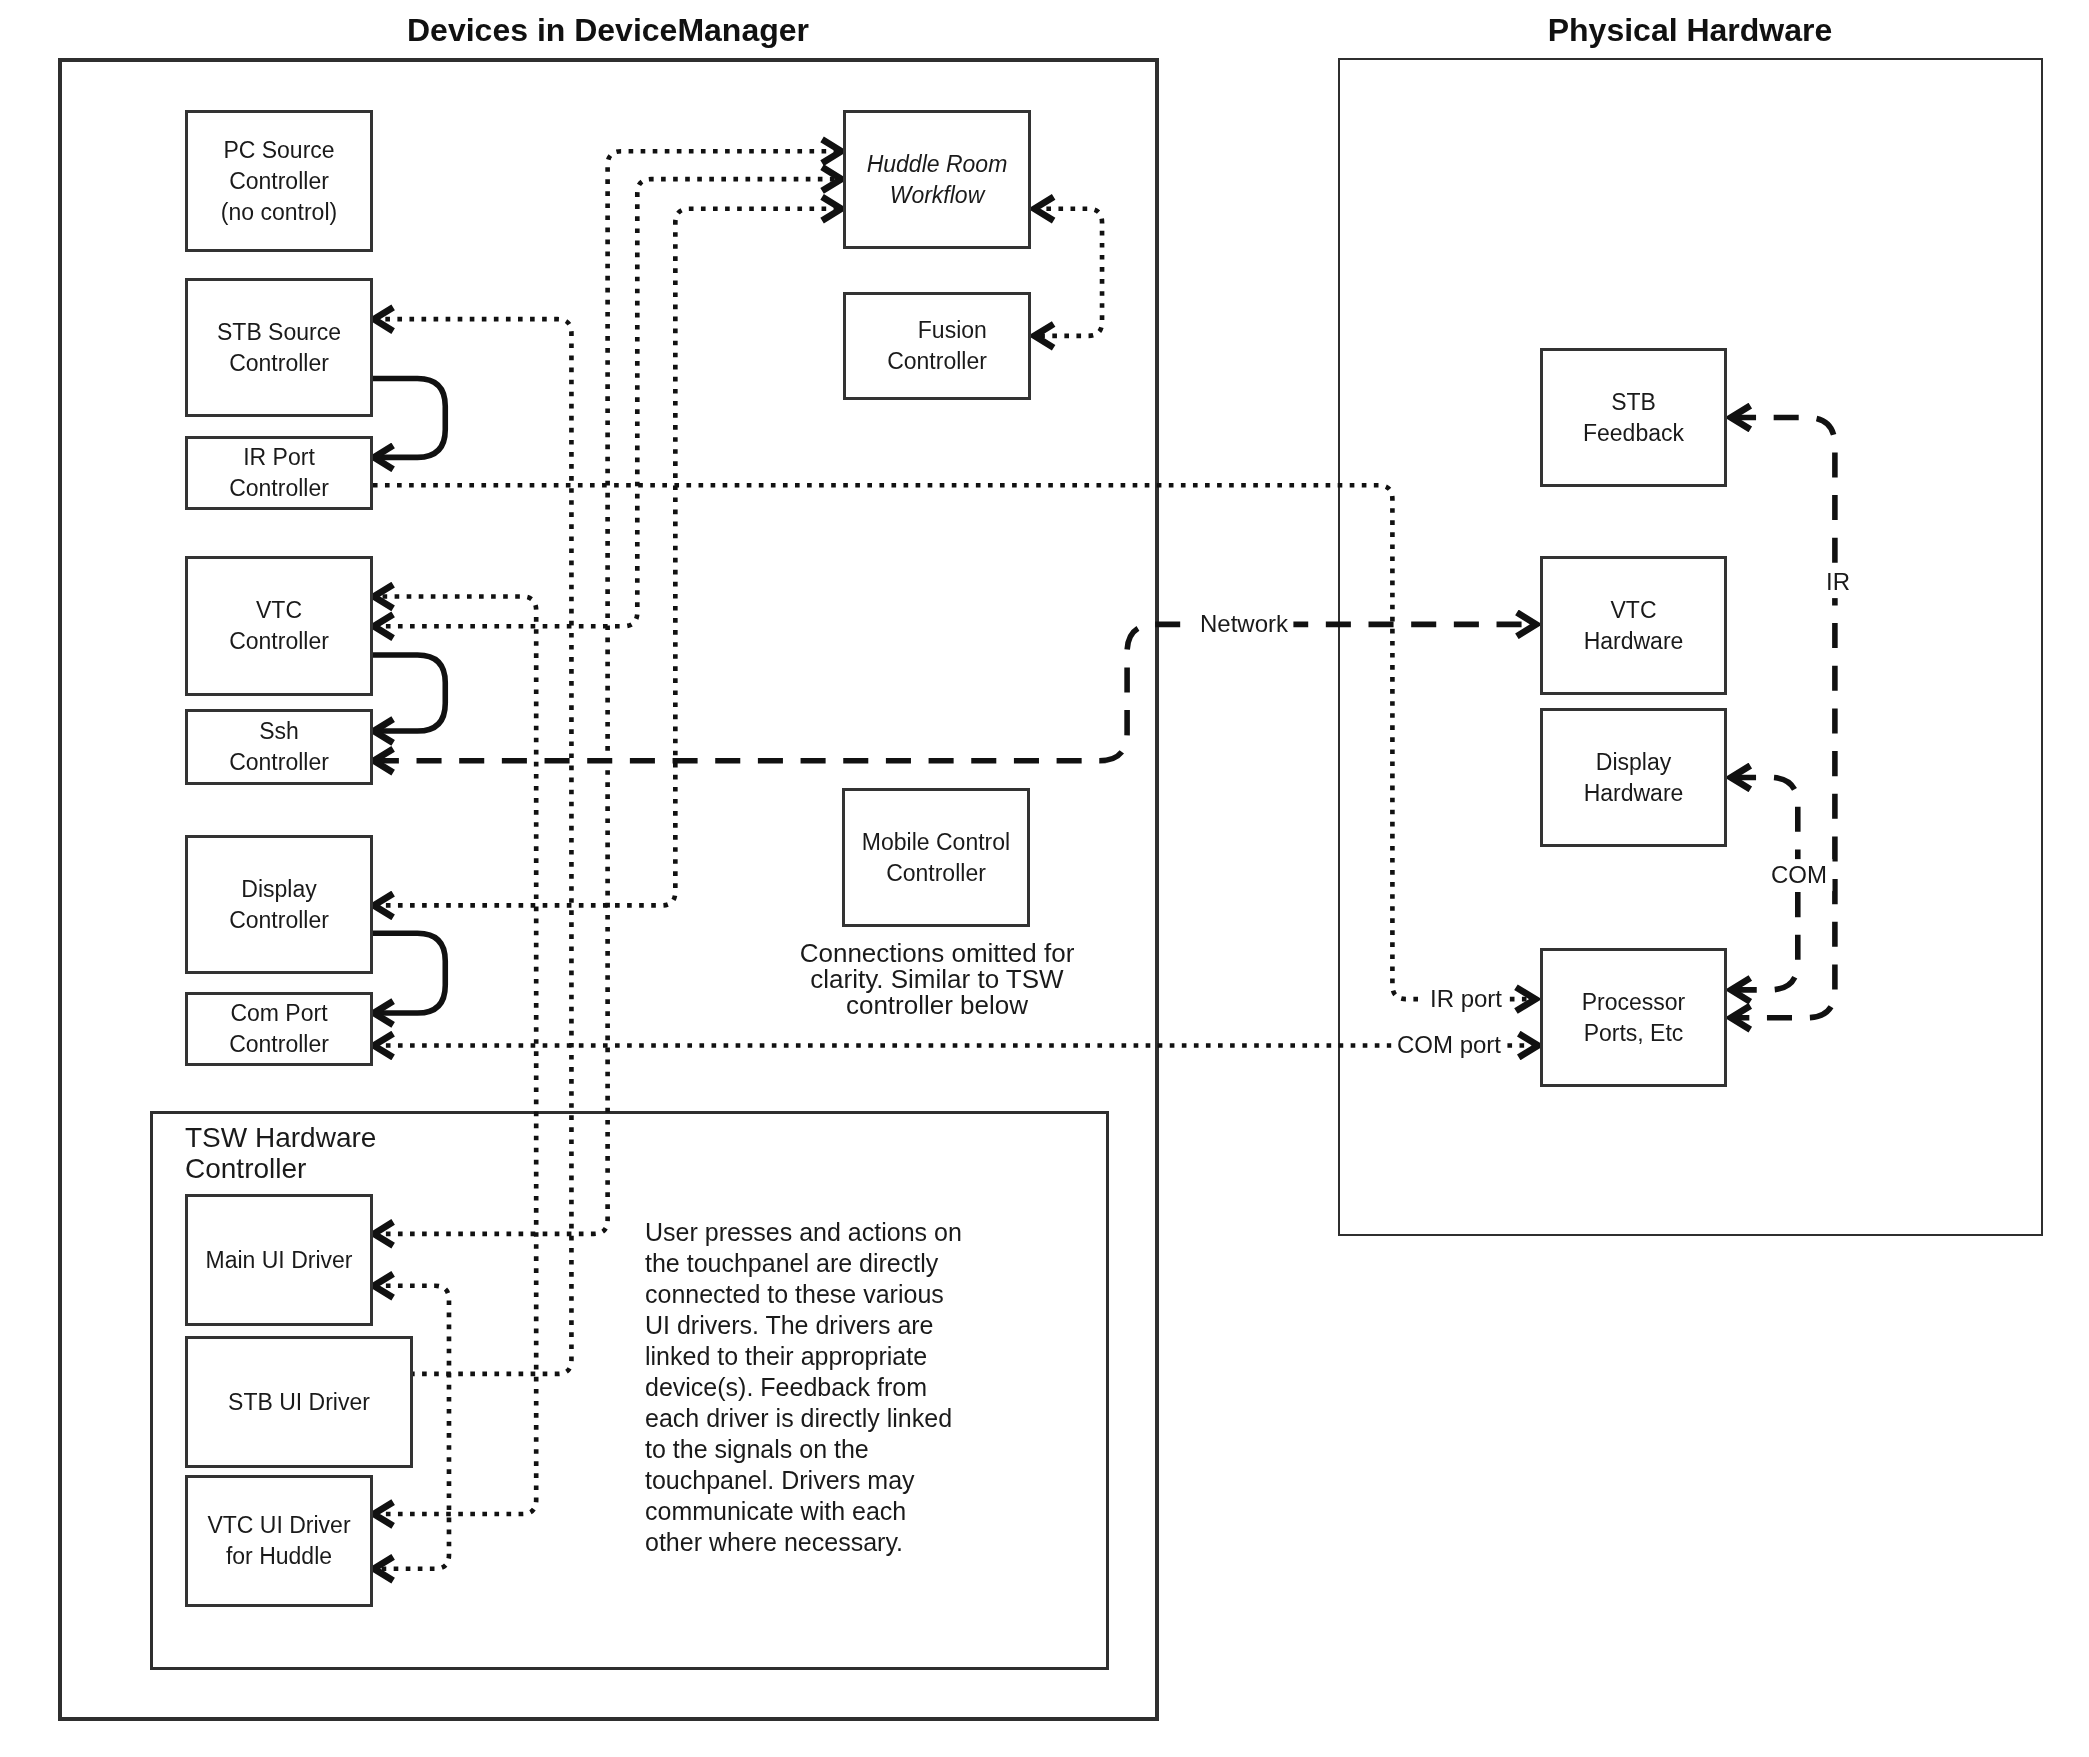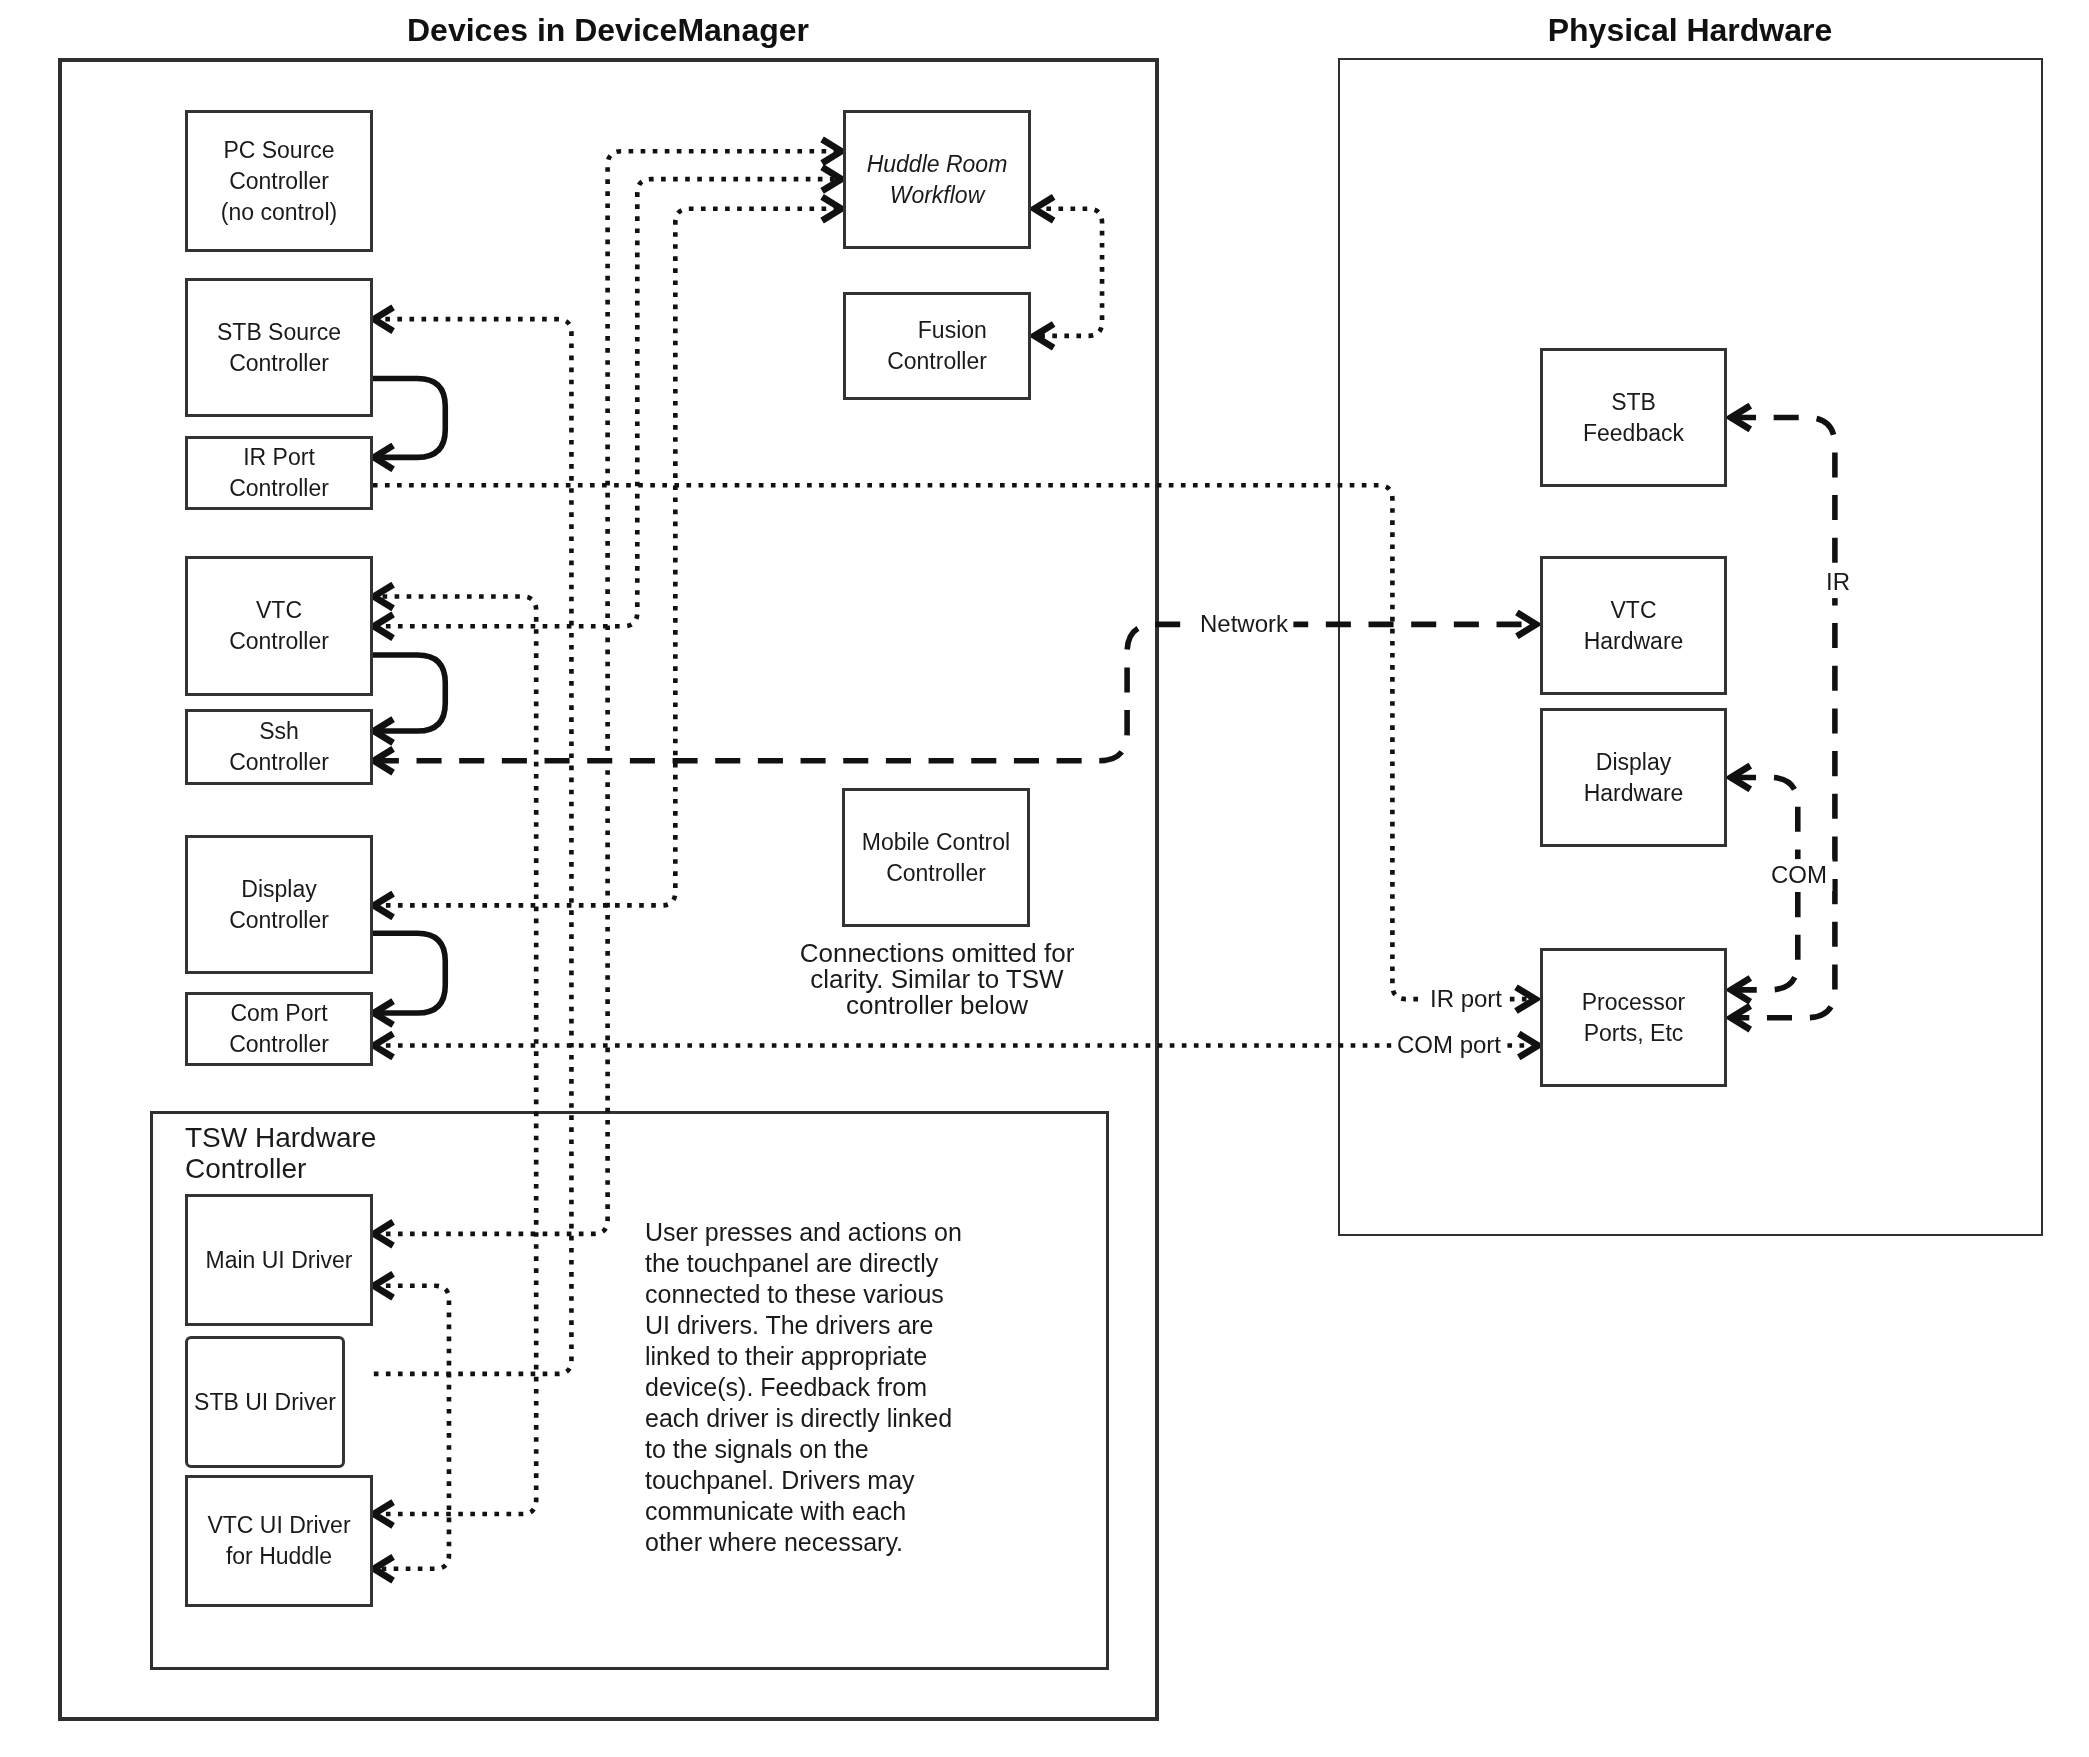--- a/index.html
+++ b/index.html
@@ -95,21 +95,21 @@
   <div class="box" style="left:185px; top:556px; width:188px; height:140px;">VTC
 Controller</div>
   <div class="box" style="left:185px; top:709px; width:188px; height:76px;">Ssh
 Controller</div>
   <div class="box" style="left:185px; top:835px; width:188px; height:139px;">Display
 Controller</div>
   <div class="box" style="left:185px; top:992px; width:188px; height:74px;">Com Port
 Controller</div>
 
   <div class="box" style="left:185px; top:1194px; width:188px; height:132px;">Main UI Driver</div>
-  <div class="box" style="left:185px; top:1336px; width:160px; height:132px;border-radius:6px;">STB UI Driver</div>
+  <div class="box" style="left:185px; top:1336px; width:228px; height:132px;">STB UI Driver</div>
   <div class="box" style="left:185px; top:1475px; width:188px; height:132px;">VTC UI Driver
 for Huddle</div>
 
   <div class="box" style="left:843px; top:110px; width:188px; height:139px;font-style:italic;">Huddle Room
 Workflow</div>
   <div class="box" style="left:843px; top:292px; width:188px; height:108px;text-align:right;">Fusion
 Controller</div>
   <div class="box" style="left:842px; top:788px; width:188px; height:139px;">Mobile Control
 Controller</div>
 

